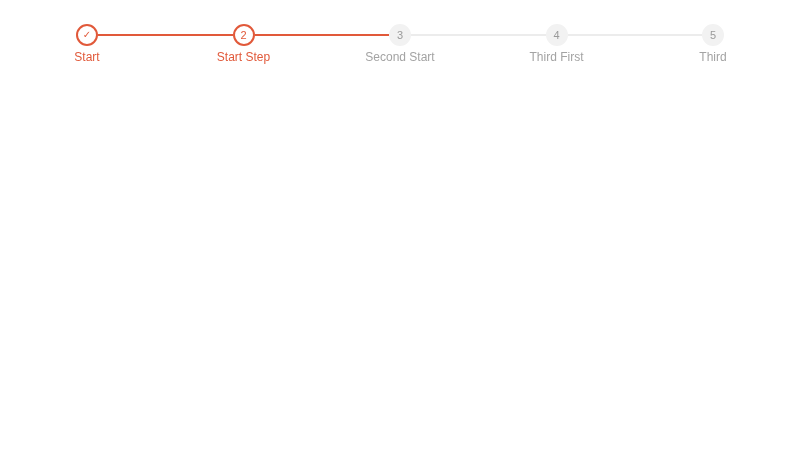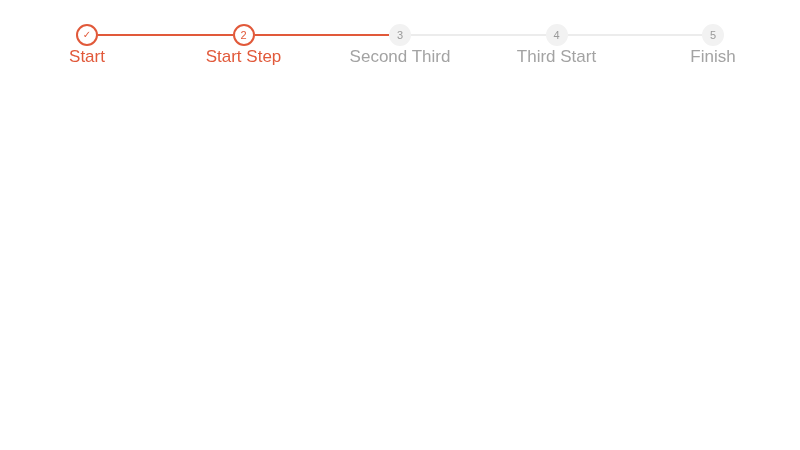--- a/index.html
+++ b/index.html
@@ -94,21 +94,21 @@
   .step-icon.check-glyph {
     font-size: 10px;
   }
 
   .step-title {
     position: absolute;
     top: 26px;
     left: 11px;
     transform: translateX(-50%);
     white-space: nowrap;
-    font-size: 17px;
+    font-size: 12px;
     line-height: 14px;
     color: #a3a3a3;
     font-family: "Liberation Sans", sans-serif;
   }
   .step.is-finished .step-title,
   .step.is-active .step-title {
     color: #e1593a;
   }
 
   .canvas-body {
@@ -141,36 +141,36 @@
         <span class="step-icon">2</span>
       </div>
       <div class="step-title">Start Step</div>
     </div>
 
     <div class="step">
       <div class="step-line"></div>
       <div class="step-head">
         <span class="step-icon">3</span>
       </div>
-      <div class="step-title">Second Third</div>
+      <div class="step-title">Second Start</div>
     </div>
 
     <div class="step">
       <div class="step-line"></div>
       <div class="step-head">
         <span class="step-icon">4</span>
       </div>
-      <div class="step-title">Third Start</div>
+      <div class="step-title">Third First</div>
     </div>
 
     <div class="step">
 
       <div class="step-head">
         <span class="step-icon">5</span>
       </div>
-      <div class="step-title">Finish</div>
+      <div class="step-title">Third</div>
     </div>
 
   </div>
 
   <div class="canvas-body"></div>
 
 </div>
 
 </body></html>

